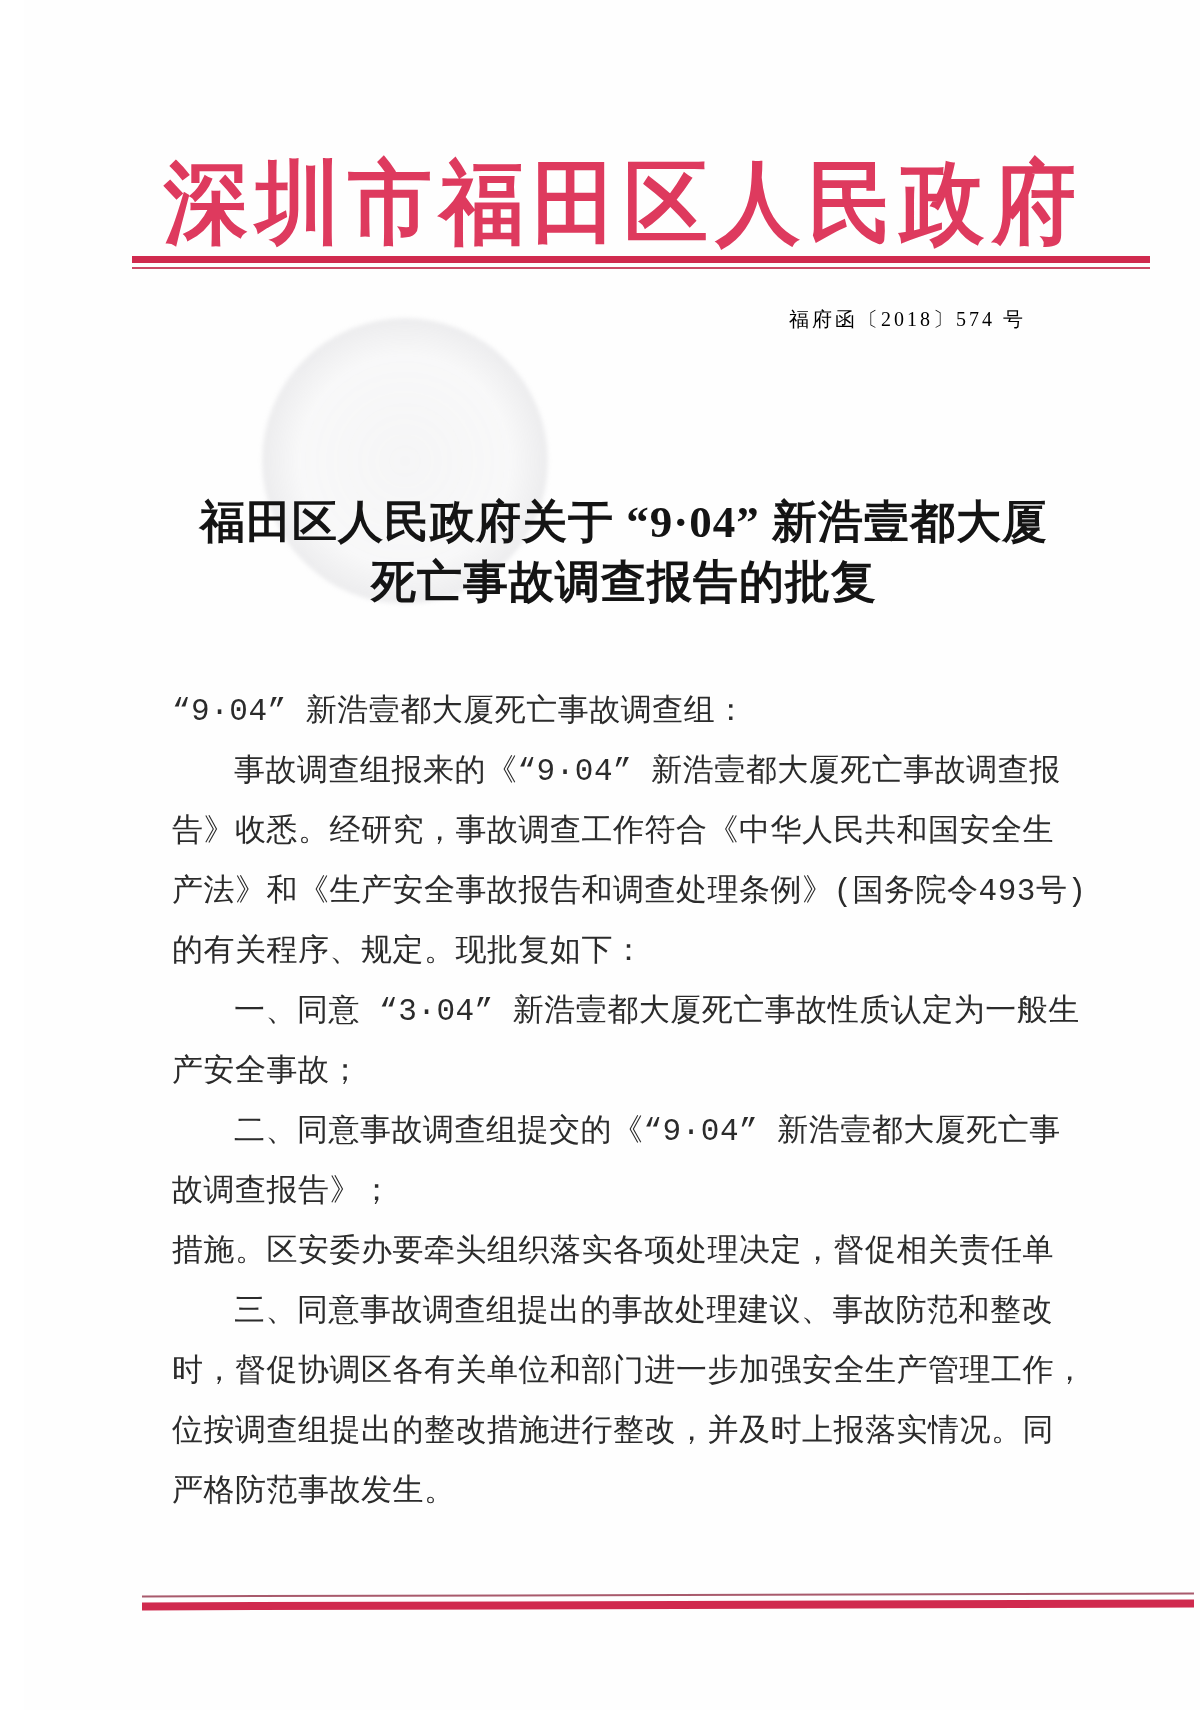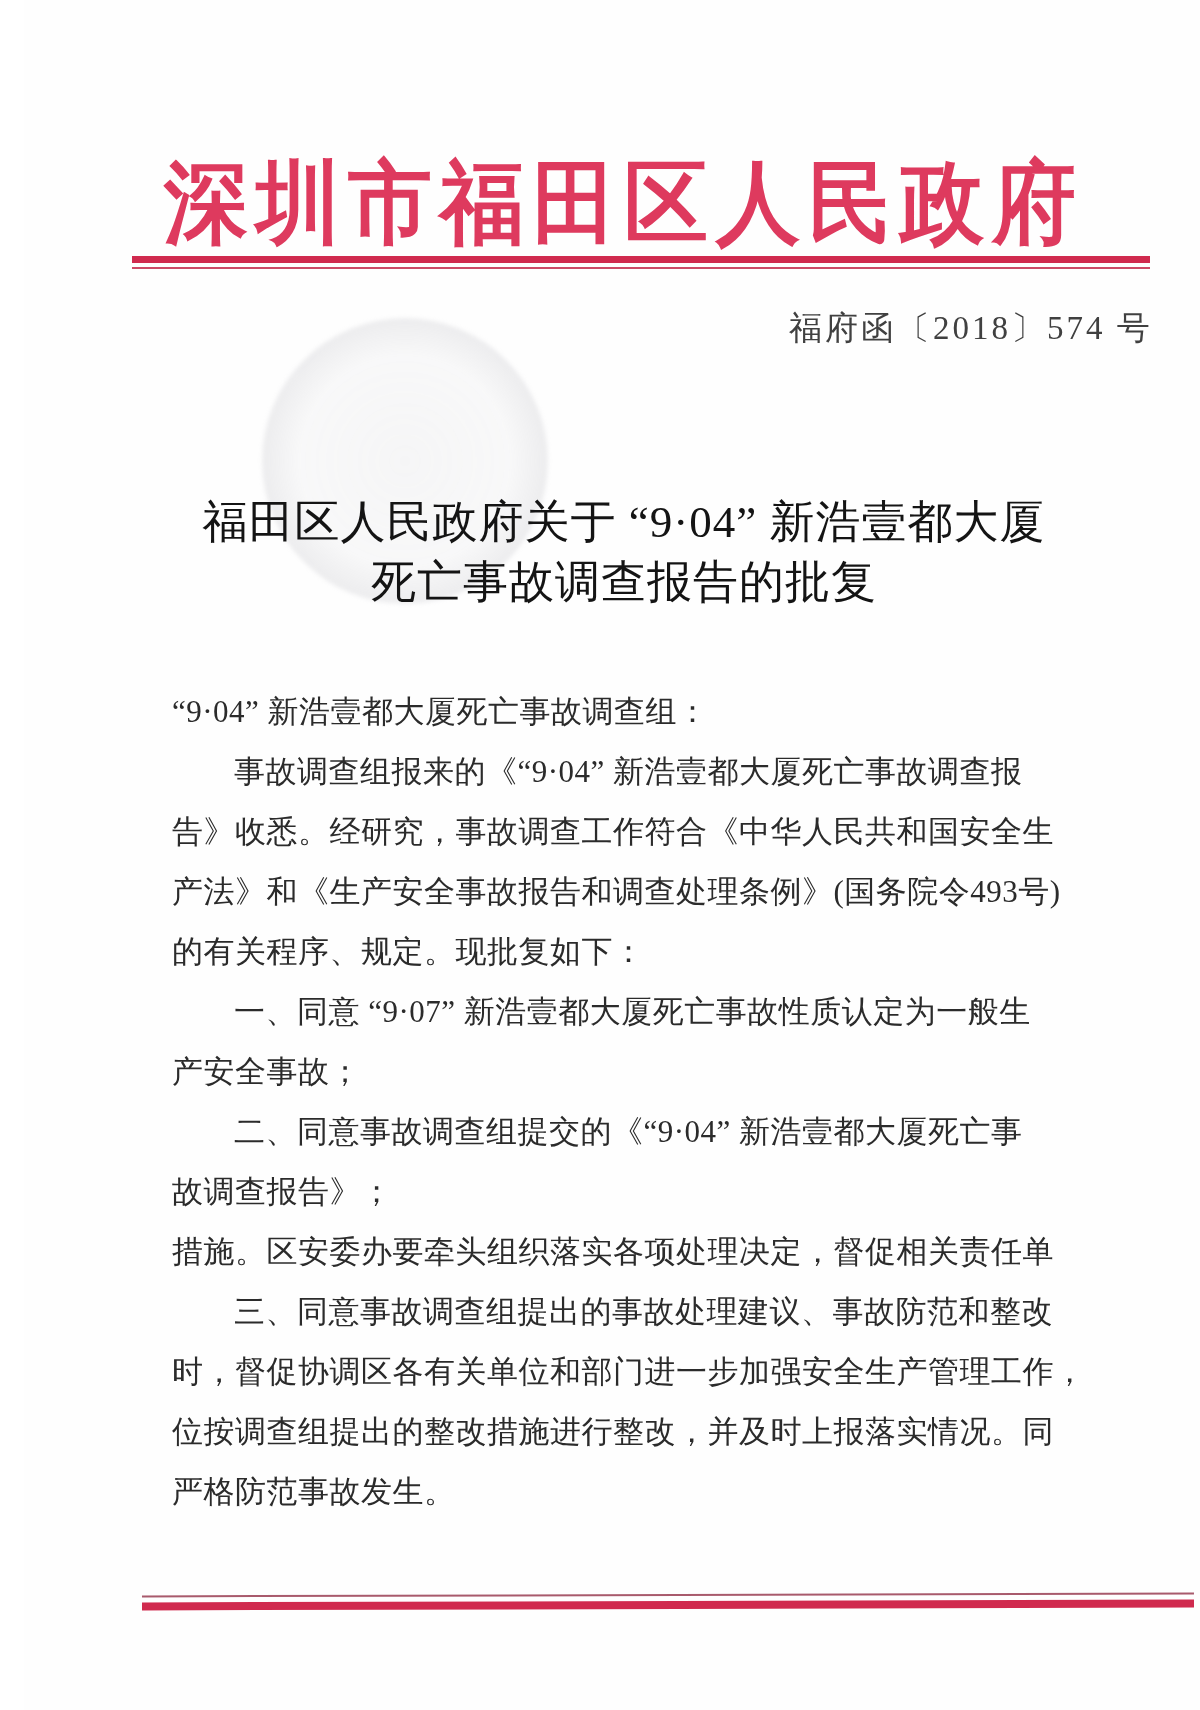--- a/index.html
+++ b/index.html
@@ -45,22 +45,22 @@
   .header-divider .thin {
     margin-top: 4px;
     height: 2px;
     background: #cc4a66;
   }
   
   .doc-number {
     position: absolute;
     top: 306px;
     left: 765px;
-    font-size: 33px;
-    color: #404040;
+    font-size: 20px;
+    color: #000000;
     letter-spacing: 3px;
     white-space: nowrap;
   }
   
   .seal-watermark {
     position: absolute;
     top: 318px;
     left: 238px;
     width: 286px;
     height: 286px;
@@ -73,40 +73,41 @@
     filter: blur(2px);
     pointer-events: none;
   }
   
   .doc-title {
     position: absolute;
     top: 492px;
     left: 100px;
     width: 1000px;
     text-align: center;
-    font-weight: normal;
+    font-weight: bold;
     color: #141414;
     font-size: 45px;
     line-height: 60px;
     letter-spacing: 1px;
   }
   
   .body-block {
     position: absolute;
     top: 682px;
     left: 148px;
     width: 900px;
     font-size: 31px;
     line-height: 60px;
     color: #2b2b2b;
     letter-spacing: 0.5px;
   }
   .body-line {
     white-space: nowrap;
     height: 60px;
+    font-family: Liberation Mono, monospace;
   }
   .body-line.indent {
     padding-left: 62px;
   }
   
   .footer-divider {
     position: absolute;
     top: 1594px;
     left: 118px;
     width: 1052px;
@@ -142,21 +143,21 @@
     <div>福田区人民政府关于 “9·04” 新浩壹都大厦</div>
     <div>死亡事故调查报告的批复</div>
   </div>
 
   <div class="body-block" id="body-lines">
       <div class="body-line">“9·04” 新浩壹都大厦死亡事故调查组：</div>
       <div class="body-line indent">事故调查组报来的《“9·04” 新浩壹都大厦死亡事故调查报</div>
       <div class="body-line">告》收悉。经研究，事故调查工作符合《中华人民共和国安全生</div>
       <div class="body-line">产法》和《生产安全事故报告和调查处理条例》(国务院令493号)</div>
       <div class="body-line">的有关程序、规定。现批复如下：</div>
-      <div class="body-line indent">一、同意 “9·07” 新浩壹都大厦死亡事故性质认定为一般生</div>
+      <div class="body-line indent">一、同意 “3·04” 新浩壹都大厦死亡事故性质认定为一般生</div>
       <div class="body-line">产安全事故；</div>
       <div class="body-line indent">二、同意事故调查组提交的《“9·04” 新浩壹都大厦死亡事</div>
       <div class="body-line">故调查报告》；</div>
       <div class="body-line">措施。区安委办要牵头组织落实各项处理决定，督促相关责任单</div>
       <div class="body-line indent">三、同意事故调查组提出的事故处理建议、事故防范和整改</div>
       <div class="body-line">时，督促协调区各有关单位和部门进一步加强安全生产管理工作，</div>
       <div class="body-line">位按调查组提出的整改措施进行整改，并及时上报落实情况。同</div>
       <div class="body-line">严格防范事故发生。</div>
     </div>
 

